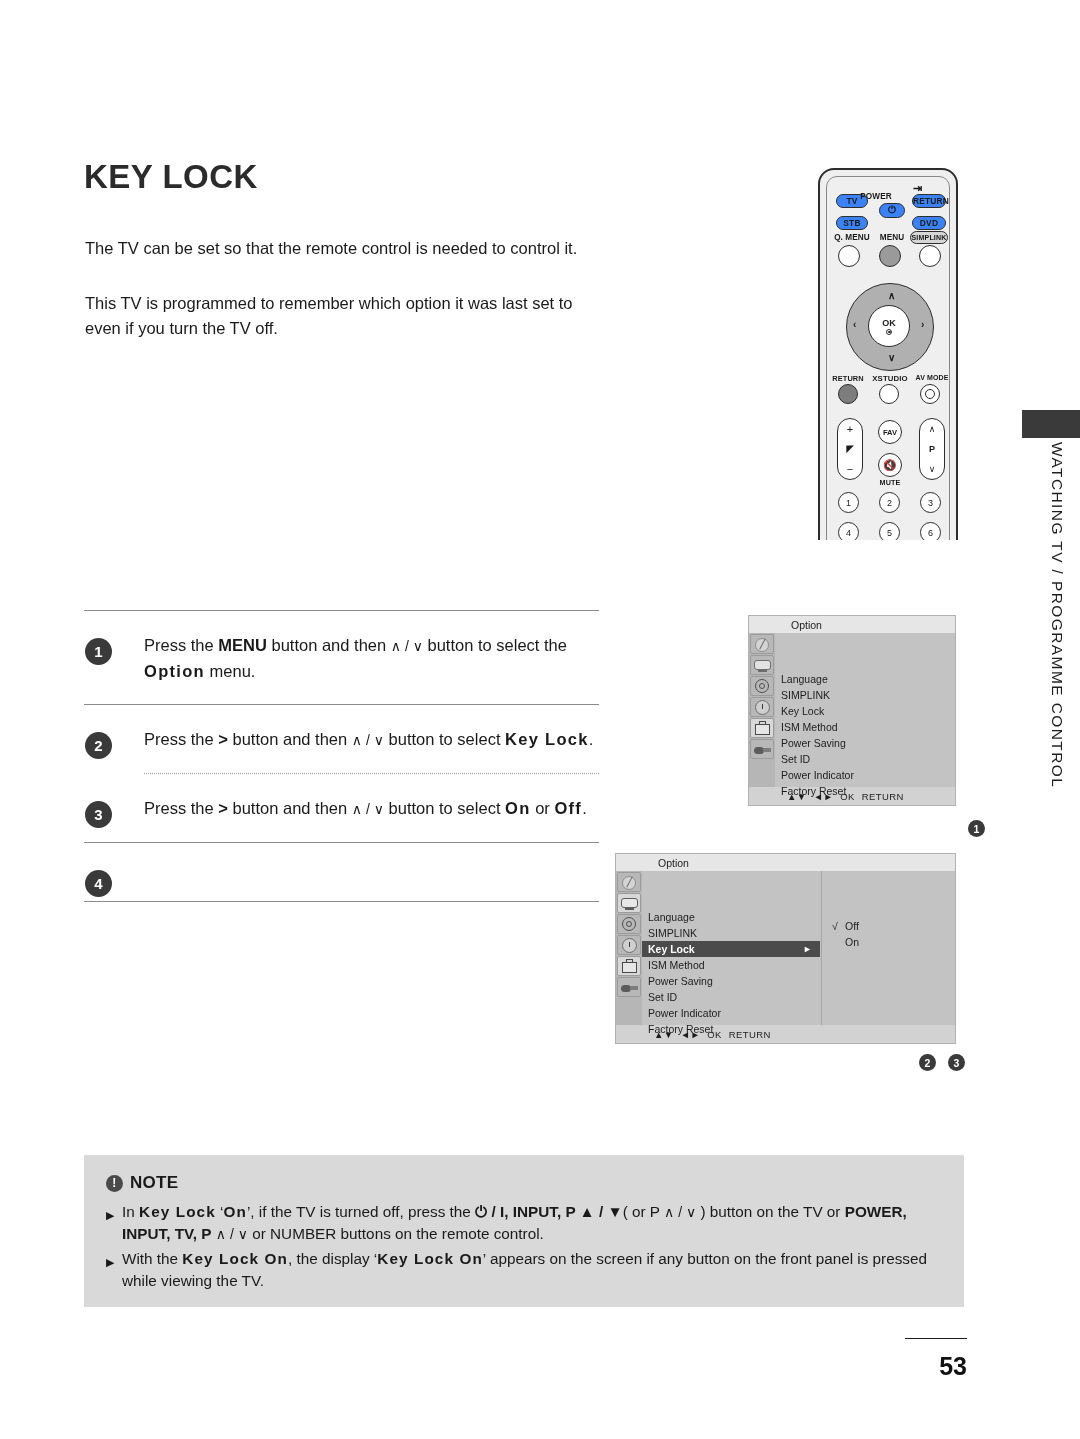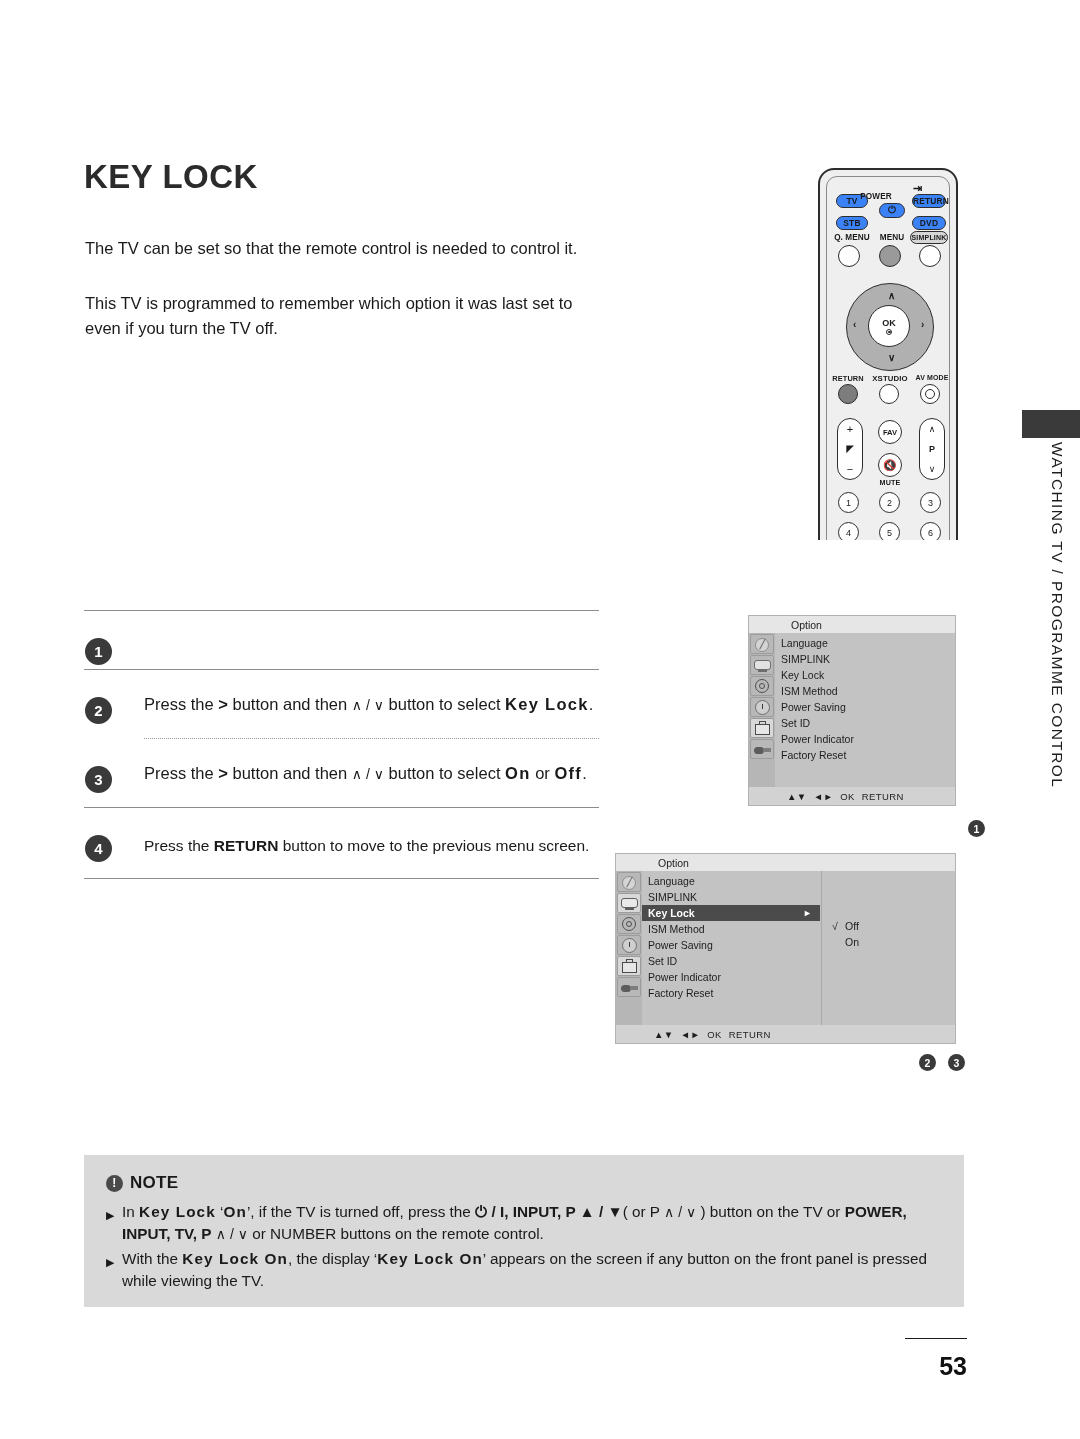--- a/index.html
+++ b/index.html
@@ -228,20 +228,21 @@
     background: #b8b8b8;
     border: 1px solid #9c9c9c;
     position: relative;
     border-radius: 2px;
     overflow: hidden;
   }
   .osd-icon.sel { background: #d8d8d8; }
   .osd-items {
     flex: 1;
     padding-top: 2px;
+    margin-top: 36px;
   }
   .osd-item {
     height: 16px;
     line-height: 16px;
     padding-left: 6px;
     white-space: nowrap;
     position: relative;
   }
   .osd-item.active {
     background: #4b4b4b;
@@ -421,41 +422,41 @@
     <div class="numbtn" style="left:100px; top:352px;">6</div>
   </div>
 </div>
 
 <div id="steps">
 
   <div class="hr-solid"></div>
 
   <div class="step">
     <div class="num">1</div>
+    <div class="txt"><span>Press the </span><b>MENU</b><span> button and then </span><span class="glyph">∧ / ∨</span><span> button to select the </span><b class="sp">Option</b><span> menu.</span></div>
   </div>
 
   <div class="hr-solid"></div>
 
   <div class="step">
     <div class="num">2</div>
     <div class="txt"><span>Press the </span><b>&gt;</b><span> button and then </span><span class="glyph">∧ / ∨</span><span> button to select </span><b class="sp">Key Lock</b><span>.</span></div>
   </div>
 
   <div class="hr-dotted"></div>
 
   <div class="step">
     <div class="num">3</div>
     <div class="txt"><span>Press the </span><b>&gt;</b><span> button and then </span><span class="glyph">∧ / ∨</span><span> button to select </span><b class="sp">On</b><span> or </span><b class="sp">Off</b><span>.</span></div>
   </div>
 
   <div class="hr-solid"></div>
 
   <div class="step">
     <div class="num">4</div>
-    <div class="txt2"><span>Press the </span><b>RETURN</b><span> button to move to the previous menu screen.</span></div>
   </div>
 
   <div class="hr-solid"></div>
 </div>
 
 <div class="osd" style="left:748px; top:615px; width:208px;">
   <div class="osd-head">Option</div>
   <div class="osd-body" style="height:154px;">
     <div class="osd-icons">
       <div class="osd-icon">

